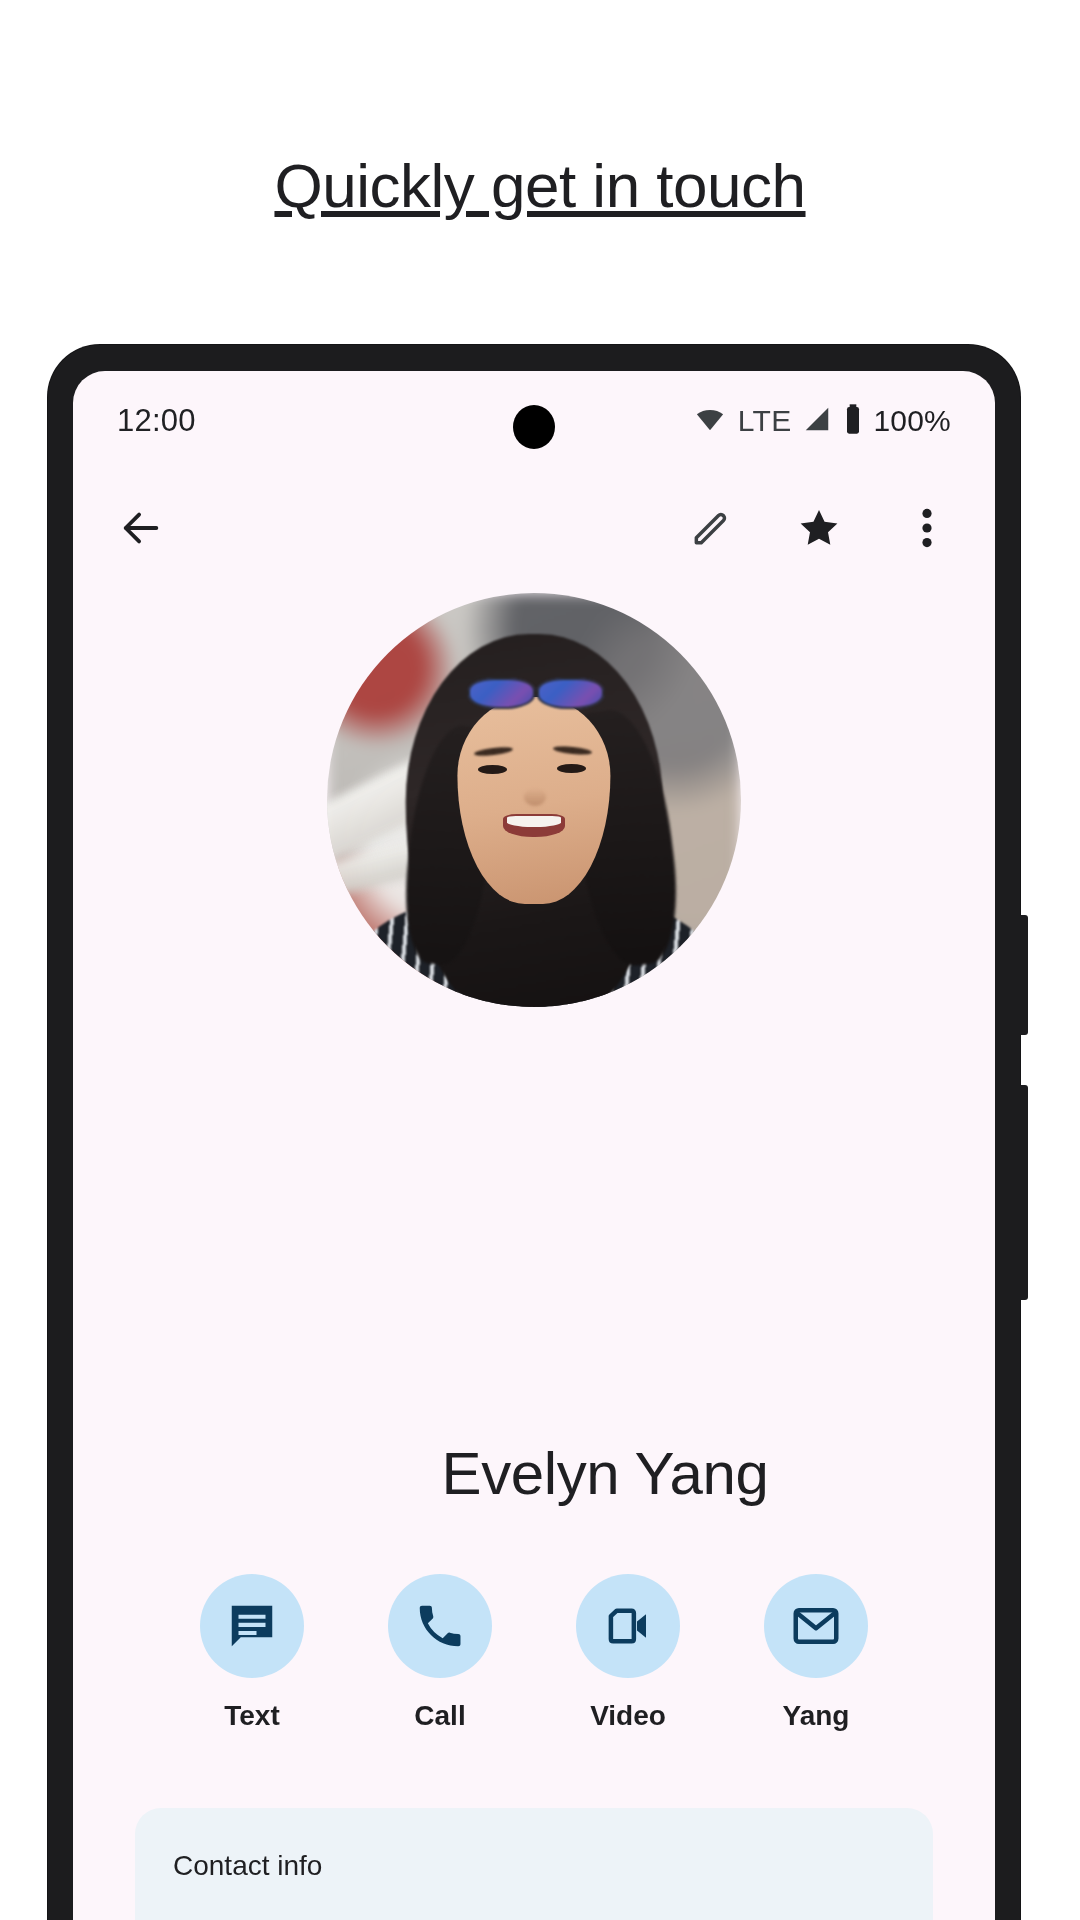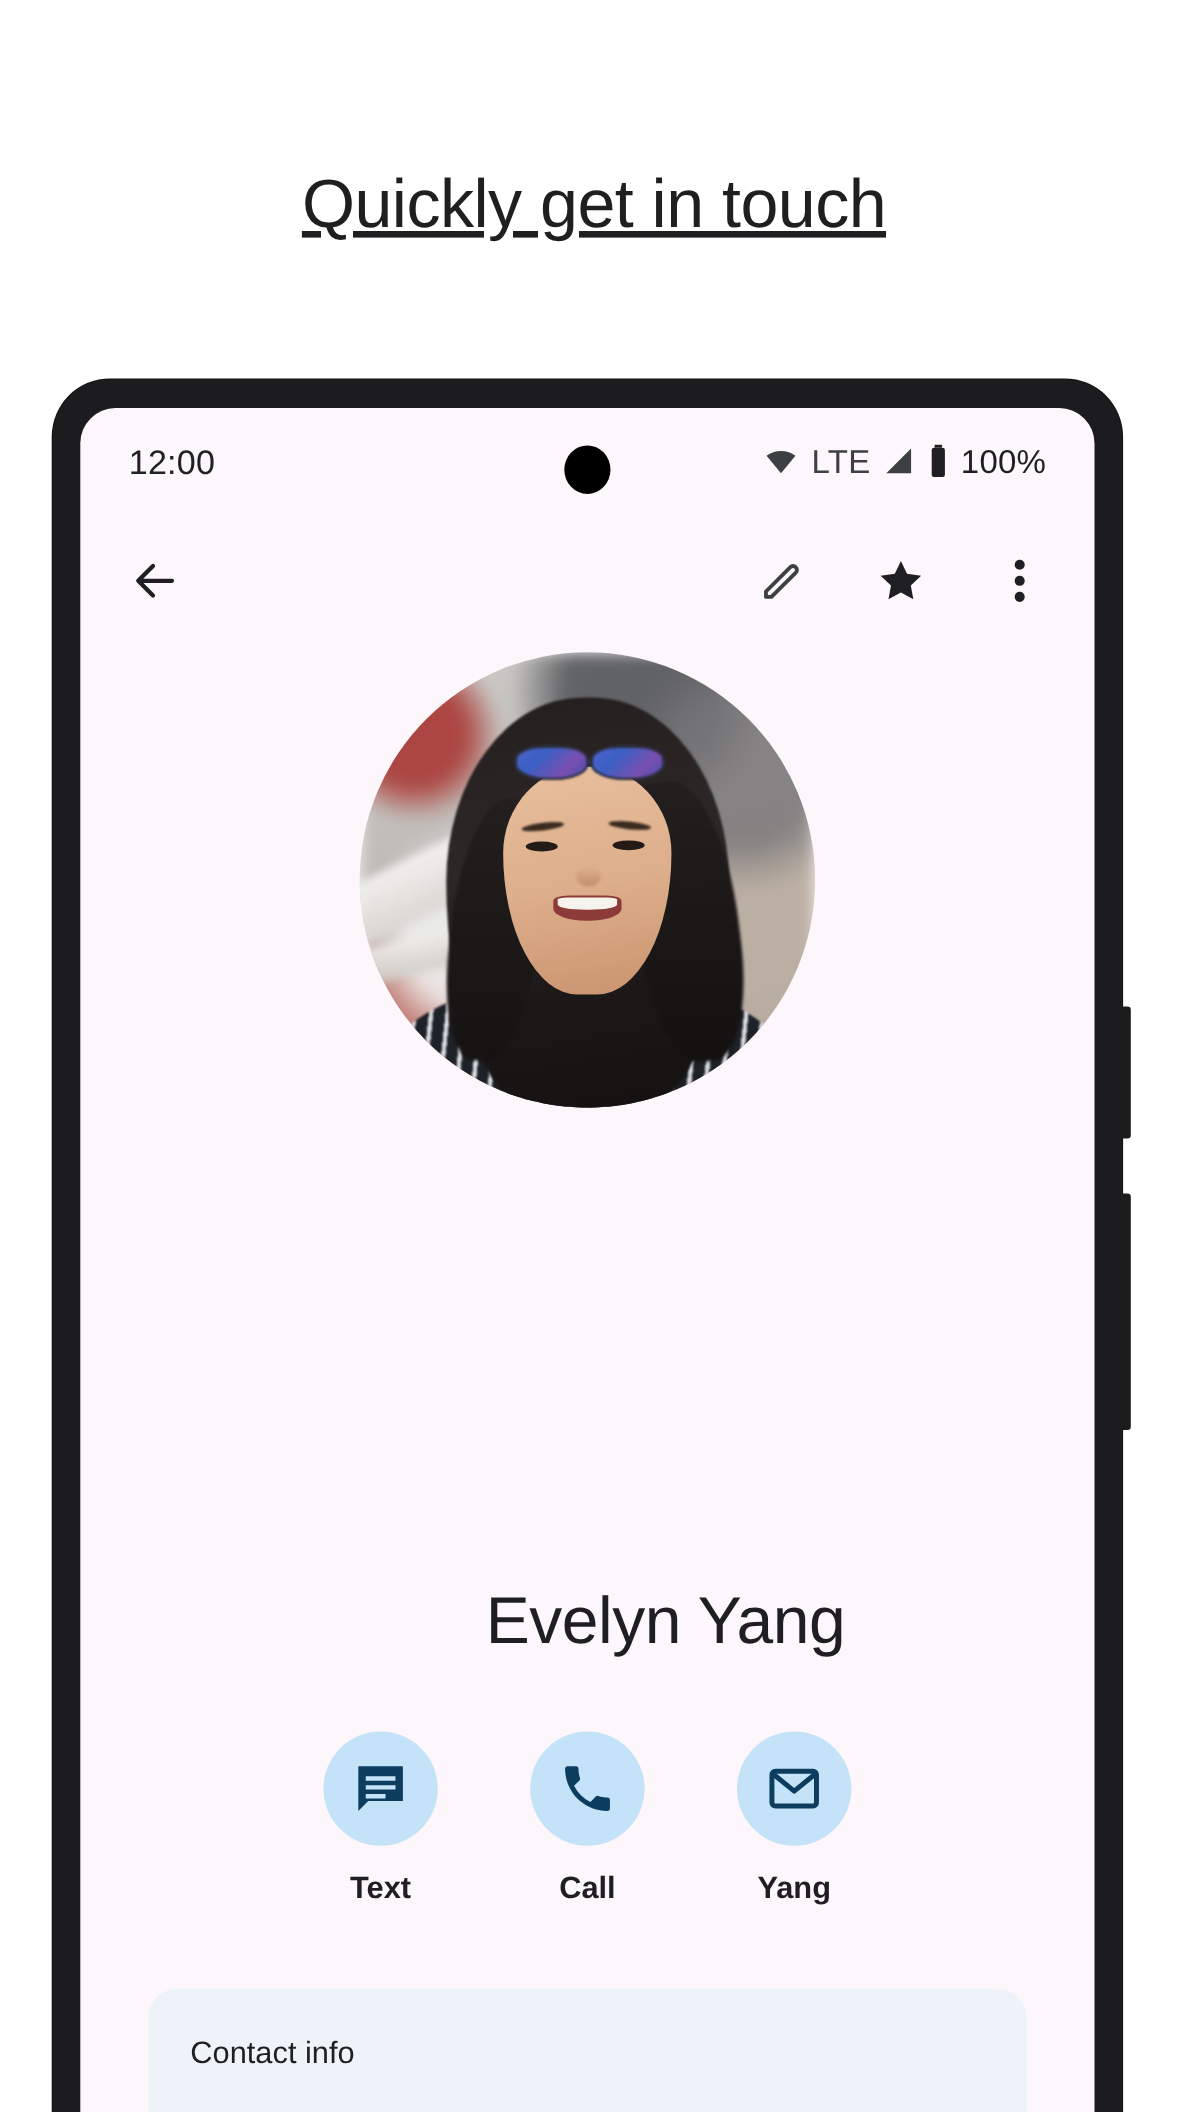--- a/index.html
+++ b/index.html
@@ -323,20 +323,29 @@
 
       <div class="qa">
         <div class="qa-circle">
           <svg width="54" height="54" viewBox="0 0 24 24">
             <path fill="#0C3C5E" d="M6.6 10.8a15.2 15.2 0 0 0 6.6 6.6l2.2-2.2c.3-.3.7-.4 1-.2 1.2.4 2.4.6 3.7.6.6 0 1 .4 1 1V20c0 .6-.4 1-1 1C10.6 21 3 13.4 3 4c0-.6.4-1 1-1h3.4c.6 0 1 .4 1 1 0 1.3.2 2.5.6 3.7.1.3 0 .7-.2 1l-2.2 2.1z"></path>
           </svg>
         </div>
         <div class="qa-label">Call</div>
       </div>
 
+      <div class="qa">
+        <div class="qa-circle">
+          <svg width="54" height="54" viewBox="0 0 24 24">
+            <path d="M4.4 7.6 7 5.2h6.6c.6 0 1 .5 1 1v11.6c0 .6-.4 1-1 1H5.4c-.6 0-1-.4-1-1V7.6z" fill="none" stroke="#0C3C5E" stroke-width="2" stroke-linejoin="round"></path>
+            <path fill="#0C3C5E" d="M16 10l4-3.2v10.4L16 14z"></path>
+          </svg>
+        </div>
+        <div class="qa-label">Video</div>
+      </div>
 
       <div class="qa">
         <div class="qa-circle">
           <svg width="54" height="54" viewBox="0 0 24 24">
             <rect x="3" y="5" width="18" height="14" rx="1.4" fill="none" stroke="#0C3C5E" stroke-width="2"></rect>
             <path d="M3.6 6.2 12 13l8.4-6.8" fill="none" stroke="#0C3C5E" stroke-width="2" stroke-linejoin="round"></path>
           </svg>
         </div>
         <div class="qa-label">Yang</div>
       </div>

